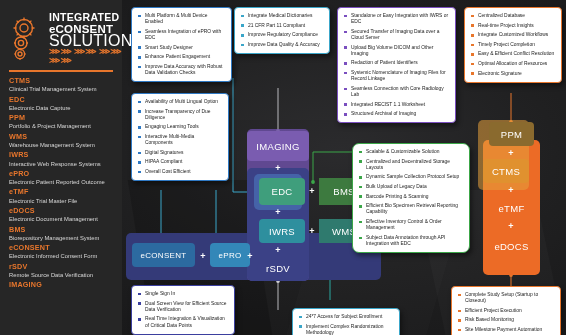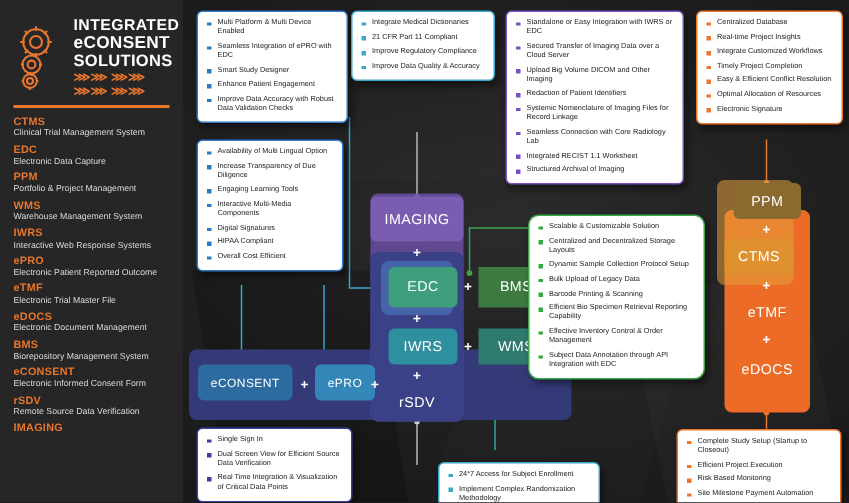--- a/index.html
+++ b/index.html
@@ -33,21 +33,21 @@
     width: 122px; height: 335px;
     background: #262626;
     padding: 8px 7px 0 7px;
     z-index: 30;
   }
   .logo-row { display: flex; align-items: center; gap: 4px; margin: 4px 0 0 2px; }
   .gears { width: 36px; height: 46px; position: relative; flex: 0 0 auto; }
   .logo-text { display:flex; flex-direction: column; }
   .logo-l1 { font-size: 10.5px; font-weight: bold; color: #ffffff; letter-spacing: .3px; line-height: 11px; }
   .logo-l2 { font-size: 11.5px; font-weight: bold; color: #ffffff; letter-spacing: .2px; line-height: 12px; }
-  .logo-l3 { font-size: 11px; font-weight: bold; color: #ffffff; letter-spacing: .2px; line-height: 12px; }
+  .logo-l3 { font-size: 16px; font-weight: normal; color: #ffffff; letter-spacing: .2px; line-height: 12px; }
   .chevs { color: #e8762c; font-size: 8px; letter-spacing: 0px; line-height: 9px; font-weight:bold;}
   .rule { height: 2px; background: #e8762c; margin: 5px 2px 5px 2px; }
   .leg-abbr { color: #e8762c; font-size: 7.2px; font-weight: bold; letter-spacing: .2px;
               margin: 2.4px 0 0 2px; line-height: 8px; }
   .leg-full { color: #d9d9d9; font-size: 5.8px; margin: 1.2px 0 0 2px; line-height: 7px; }
 
   
   .box {
     position: absolute;
     background: #ffffff;

